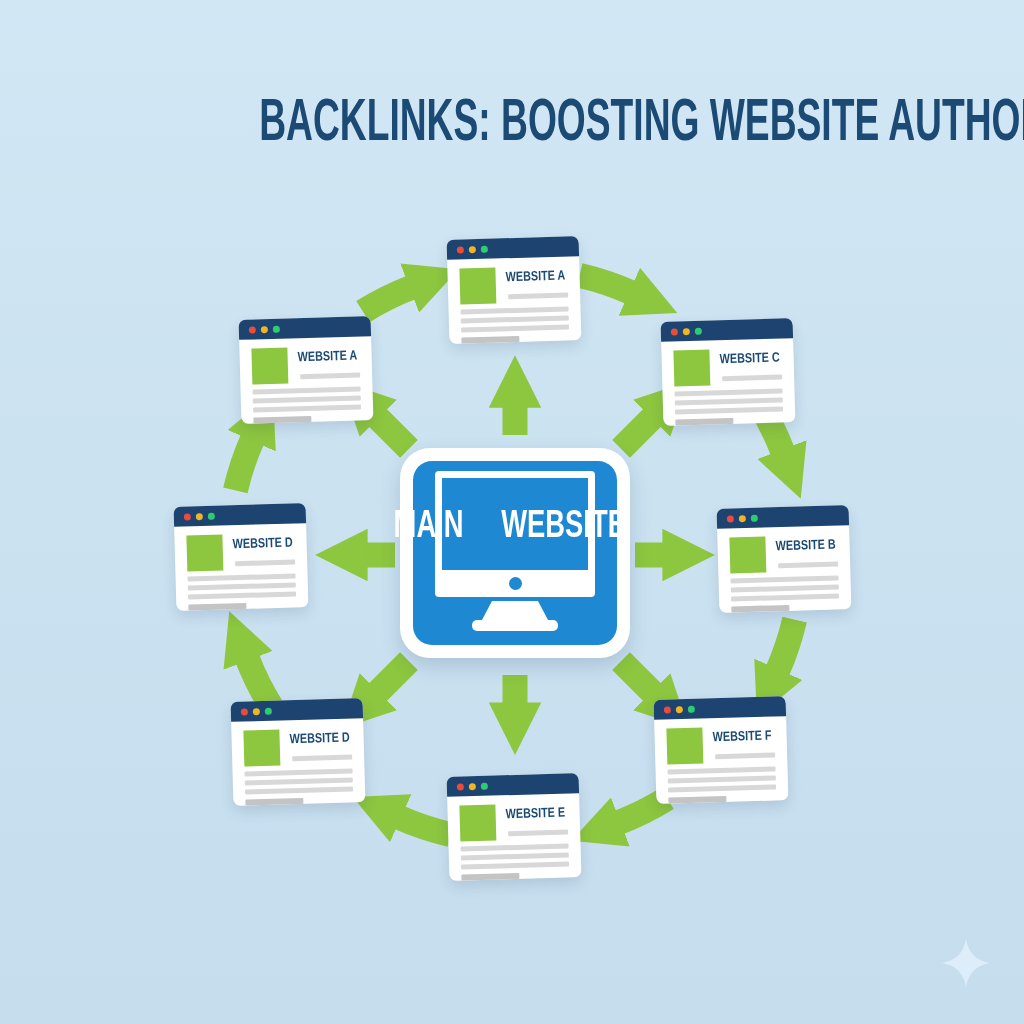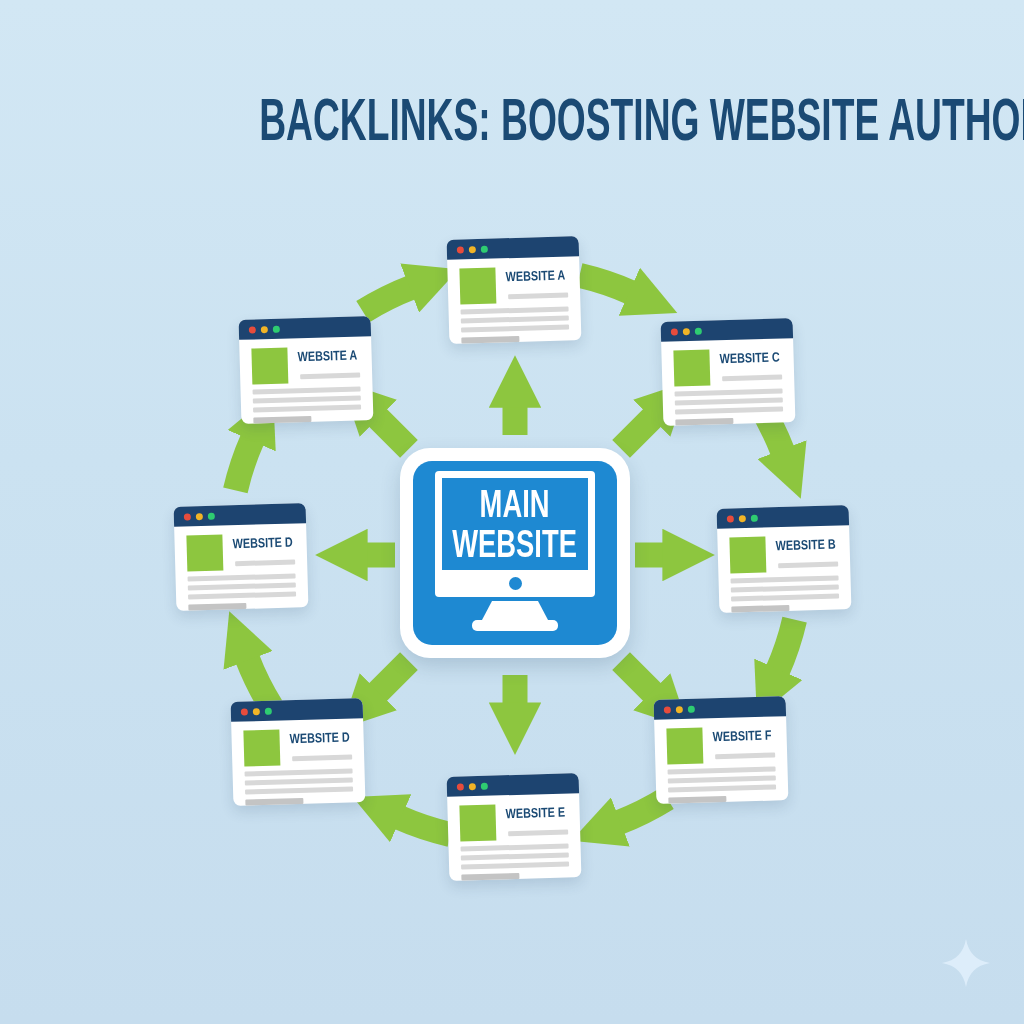--- a/index.html
+++ b/index.html
@@ -75,21 +75,21 @@
     position:absolute; left:13px; top:13px; right:13px; bottom:13px;
     background:var(--blue); border-radius:19px;
   }
   .screen{
     position:absolute; left:22px; right:22px; top:10px; height:126px;
     background:#ffffff; border-radius:4px;
   }
   .screen-inner{
     position:absolute; left:7px; right:7px; top:7px; height:92px;
     background:var(--blue);
-    display:flex; flex-direction:column; align-items:center; justify-content:center;
+    display:flex; align-items:center; justify-content:center;
   }
   .screen-text{
     color:#ffffff; font-weight:700; font-size:38px; line-height:40px;
     white-space:nowrap; transform:scaleX(0.72); transform-origin:50% 50%;
   }
   .chin-dot{
     position:absolute; left:50%; bottom:7px; width:13px; height:13px;
     margin-left:-6.5px; border-radius:50%; background:var(--blue);
   }
   .stand-neck{

